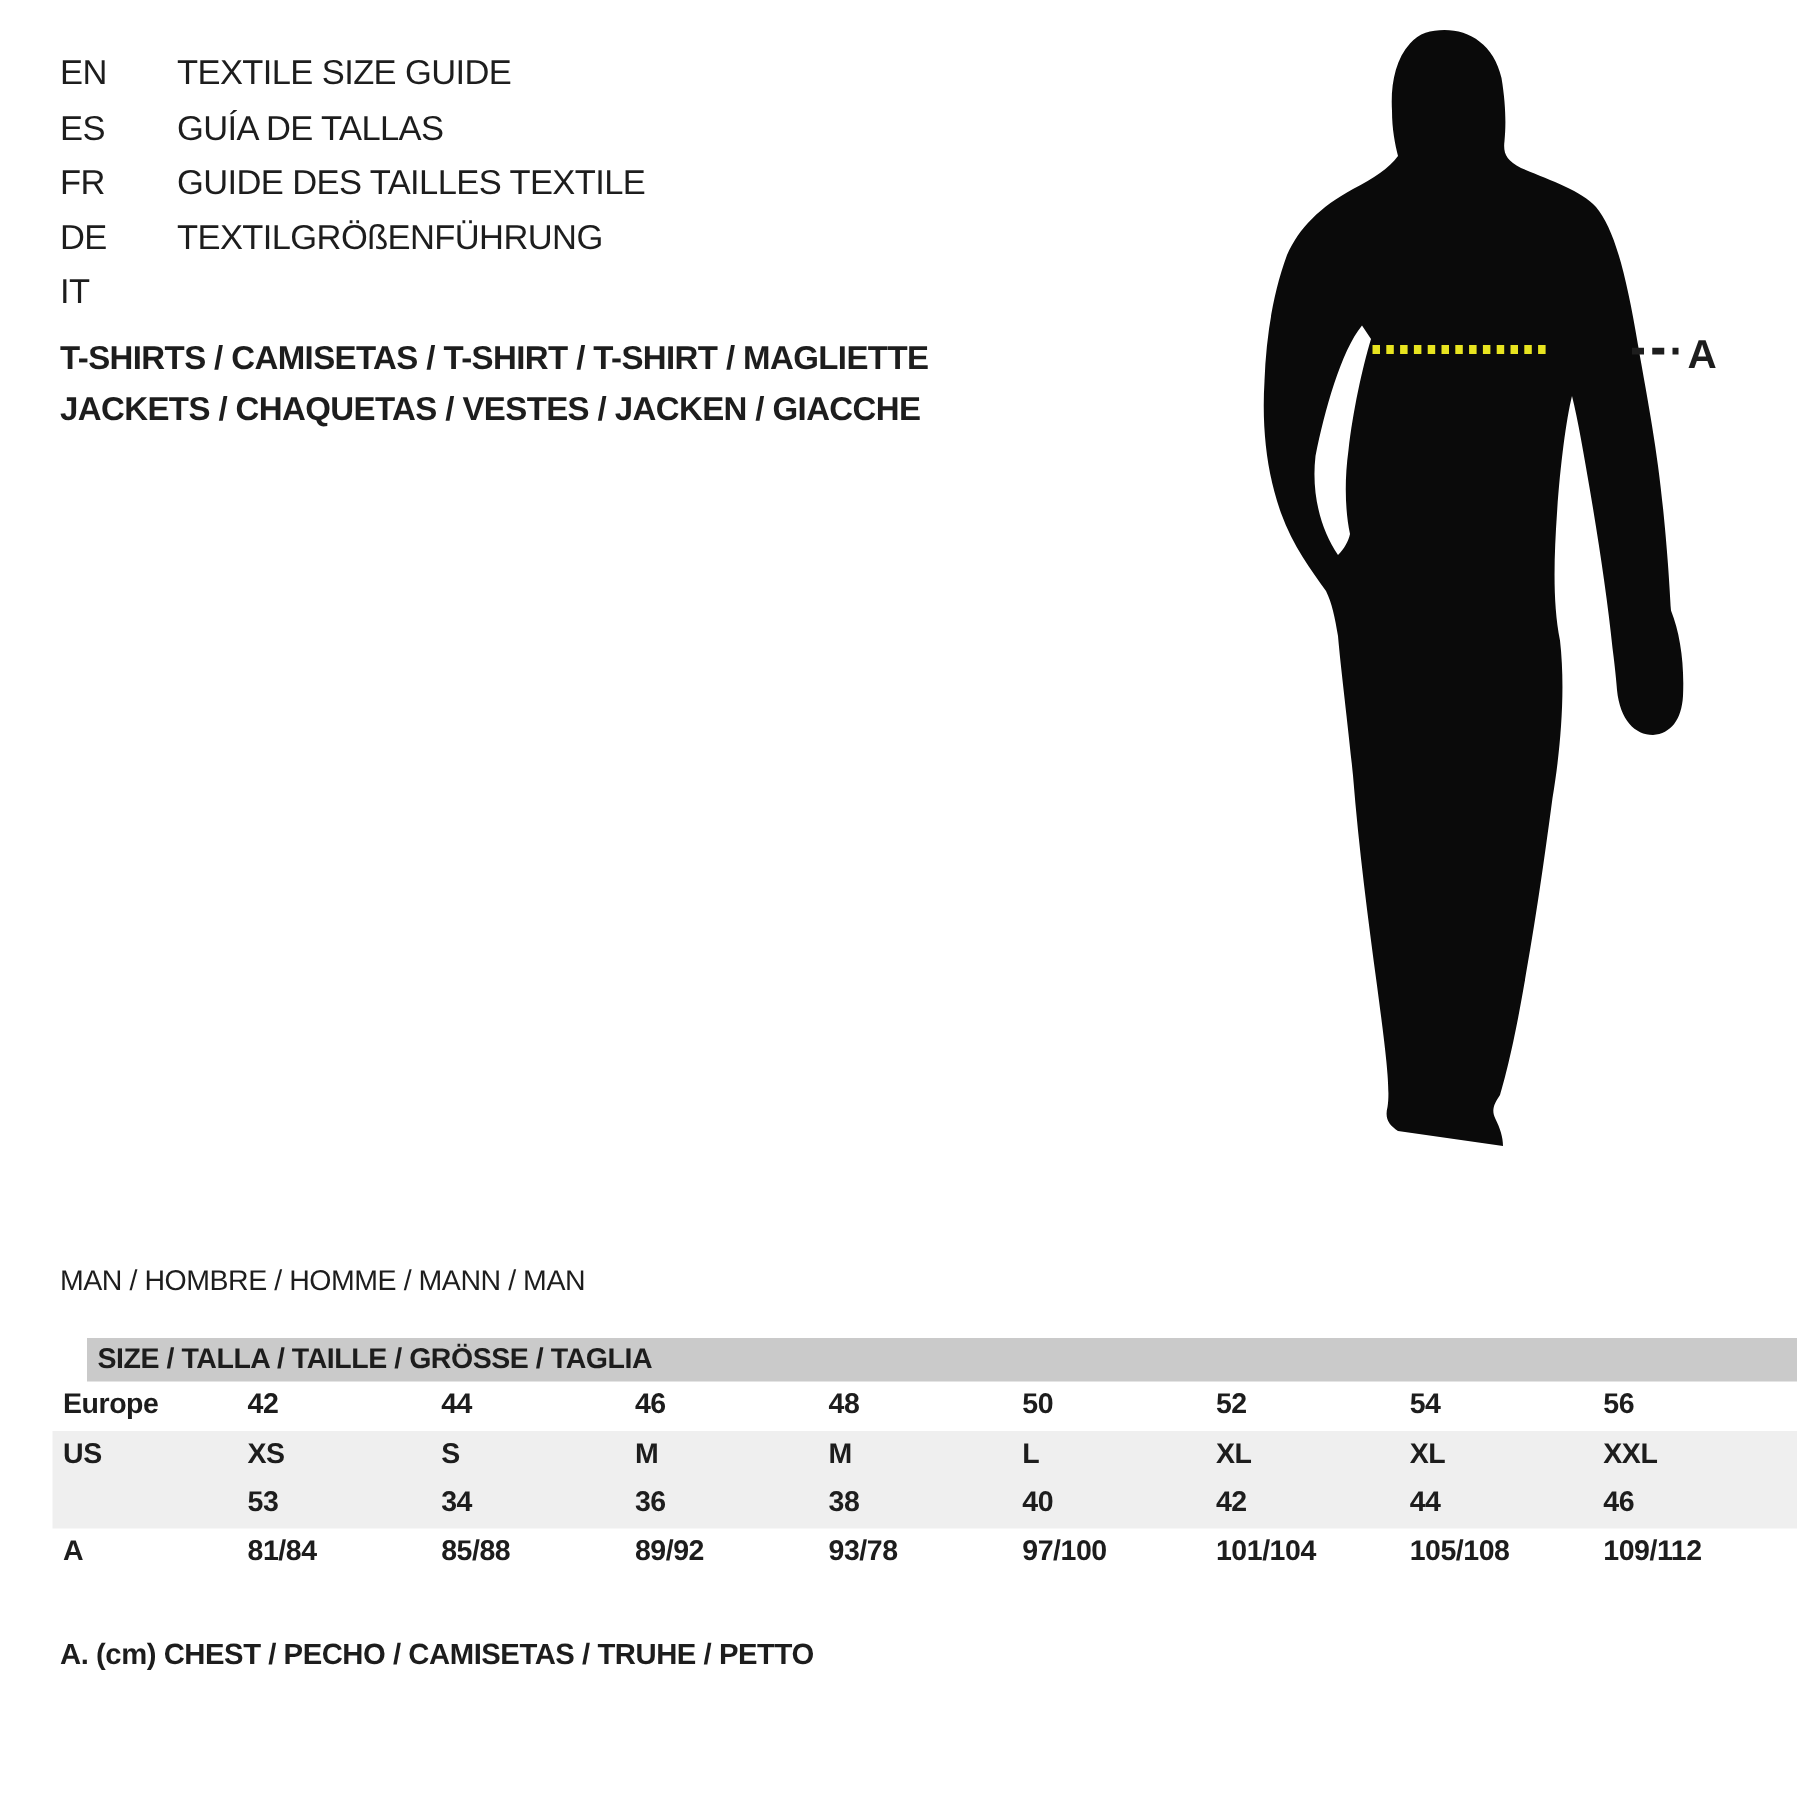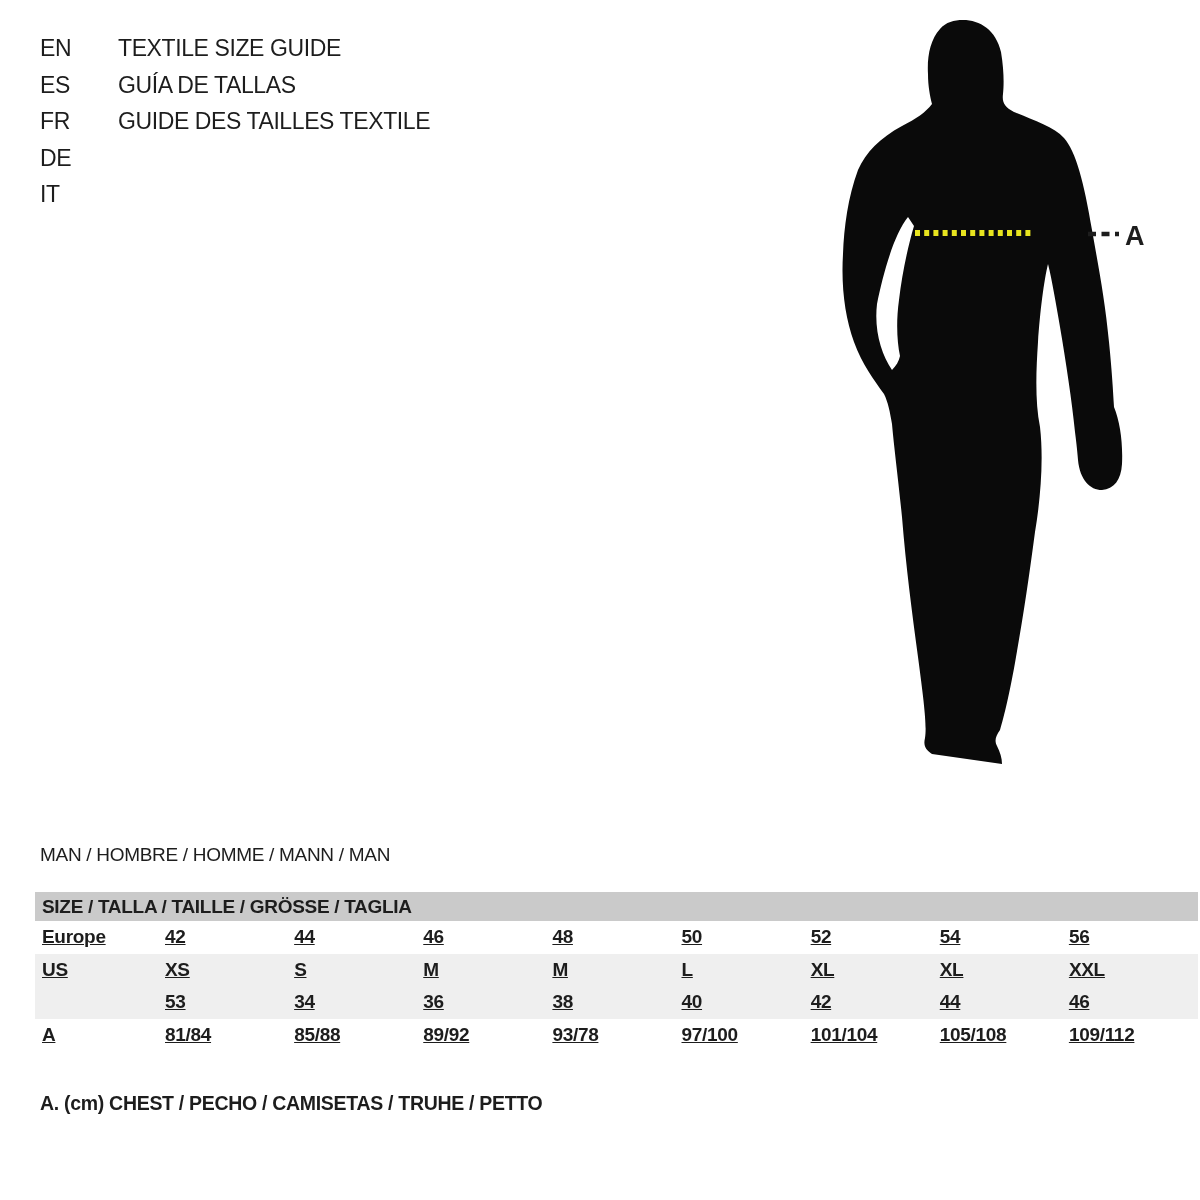--- a/index.html
+++ b/index.html
@@ -91,29 +91,29 @@
   }
   .thead {
     height: 29px;
     line-height: 29px;
     background: var(--header-bg, #cacaca);
     font-size: 19px;
     font-weight: bold;
     letter-spacing: -0.3px;
     padding-left: 7px;
     box-sizing: border-box;
+    margin-left: 23px;
   }
   .trow {
     display: flex;
     height: 32.5px;
     line-height: 32.5px;
     font-size: 19px;
     font-weight: bold;
     letter-spacing: -0.3px;
-    text-decoration: underline;
   }
   .trow.striped { background: var(--stripe-bg, #efefef); }
   .tlabel {
     width: 130px;
     padding-left: 7px;
     box-sizing: border-box;
     text-align: left;
   }
   .tcell {
     flex: 1;
@@ -144,26 +144,31 @@
     <div class="lang-row">
       <span>ES</span>
       <span>GUÍA DE TALLAS</span>
     </div>
     <div class="lang-row">
       <span>FR</span>
       <span>GUIDE DES TAILLES TEXTILE</span>
     </div>
     <div class="lang-row">
       <span>DE</span>
+      <span>TEXTILGRÖßENFÜHRUNG</span>
     </div>
     <div class="lang-row">
       <span>IT</span>
     </div>
   </div>
 
+  <div class="categories">
+    <div>T-SHIRTS / CAMISETAS / T-SHIRT / T-SHIRT / MAGLIETTE</div>
+    <div>JACKETS / CHAQUETAS / VESTES / JACKEN / GIACCHE</div>
+  </div>
 
   <svg class="figure" viewBox="0 0 320 775" xmlns="http://www.w3.org/2000/svg">
     <path class="body-fill" d="
       M 135 8
       C 152 8 168 18 173 40
       C 176 58 176 72 175 82
       C 174 90 176 95 186 100
       C 205 108 226 115 236 126
       C 248 140 256 170 264 218
       C 271 258 277 288 281 330

